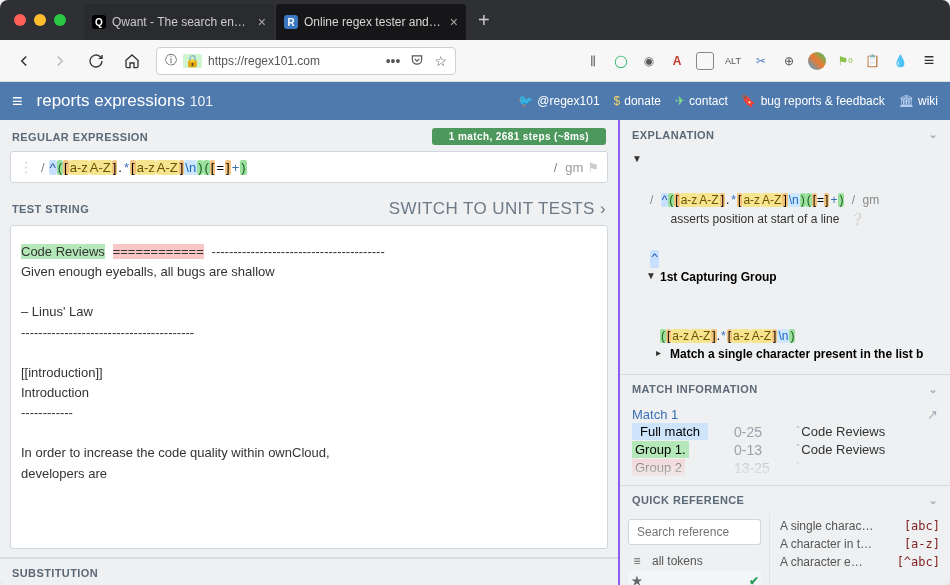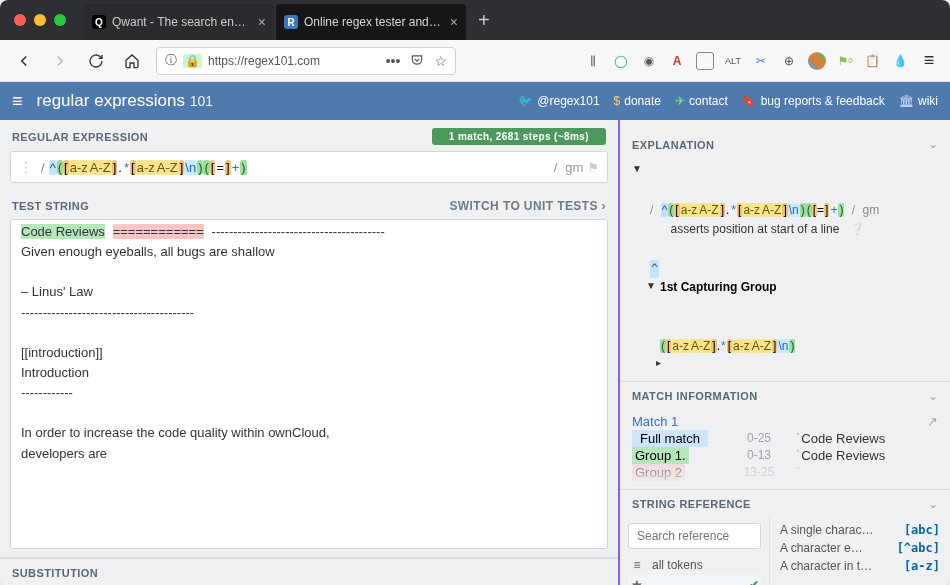--- a/index.html
+++ b/index.html
@@ -31,65 +31,65 @@
   .brand b { font-weight:400;}
   .brand .sub { font-size:14px; opacity:.9; }
   .top-links { margin-left:auto; display:flex; gap:14px; font-size:12px; }
   .top-links span { display:inline-flex; align-items:center; gap:4px; white-space:nowrap;}
   
   .content { flex:1; display:flex; background:#eef0f2; overflow:hidden;}
   .left { flex:1; display:flex; flex-direction:column; border-right:2px solid #8b5cf6; overflow:hidden;}
   .right { flex:0 0 330px; display:flex; flex-direction:column; overflow:hidden;}
   .section-head { font-size:11px; font-weight:700; color:#5b6977; padding:8px 12px 6px; letter-spacing:.4px; display:flex; align-items:center;}
   .section-head .badge { margin-left:auto; background:#4d995d; color:#fff; font-size:10px; font-weight:600; padding:3px 17px; border-radius:3px;}
-  .section-head .action { margin-left:auto; color:#6d7a87; font-size:12px; font-weight:700;}
+  .section-head .action { margin-left:auto; color:#6d7a87; font-size:17px; font-weight:400;}
   .regex-row { margin:0 10px 8px; background:#fff; border:1px solid #cfd6de; border-radius:3px; height:32px; display:flex; align-items:center; padding:0 8px; font-family: Menlo, Consolas, monospace; font-size:13px;}
   .delim { color:#888; padding:0 4px;}
   .flags { margin-left:auto; color:#999; font-size:13px; display:flex; align-items:center; gap:4px;}
   .tok { padding:0 1px; border-radius:2px;}
   .tk-anchor { background:#c8e0ff; color:#2356a3;}
   .tk-group { background:#9bdf9d; color:#1c5a24;}
   .tk-class { background:#f4c37b;}
   .tk-range { background:#f7e48f; color:#6b5200;}
   .tk-plain { color:#000;}
   .tk-esc { background:#cce8ff; color:#1b66c2;}
   .tk-quant { color:#3b6fb6;}
   .handle { color:#c7cdd4; font-size:14px; margin-right:4px;}
-  .teststring { margin:0 10px 8px; flex:1; background:#fff; border:1px solid #cfd6de; border-radius:3px; padding:2px 10px; font-family:Menlo, Consolas, monospace; font-size:13px; line-height:1.55; color:#333; overflow:auto; position:relative;}
+  .teststring { margin:0 10px 8px; flex:1; background:#fff; border:1px solid #cfd6de; border-radius:3px; padding:16px 10px; font-family:Menlo, Consolas, monospace; font-size:13px; line-height:1.55; color:#333; overflow:auto; position:relative;}
   .hl-match { background:#cde4fb;}
   .hl-g1 { background:#b5e8b8;}
   .hl-g2 { background:#f8c6c5;}
   .subst-head { border-top:2px solid #d6dbe1;}
   
   .panel-head { font-size:11px; font-weight:700; color:#5b6977; padding:8px 12px 6px; letter-spacing:.4px; border-top:1px solid #d6dbe1; display:flex; align-items:center;}
-  .panel-head:first-child { border-top:none;margin-top:10px;}
+  .panel-head:first-child { border-top:none;}
   .collapse { margin-left:auto; color:#a6afb9;}
   .explanation { padding:4px 12px 10px; font-size:12px; line-height:1.55;}
   .exp-line { display:flex; align-items:flex-start; gap:4px; }
   .caret { font-size:10px; color:#333; width:10px; flex-shrink:0; user-select:none;}
   .exp-regex { font-family:Menlo, Consolas, monospace;margin-top:40px;}
   .exp-text { color:#333;}
   .exp-bold { font-weight:700;}
   .matchinfo { padding:4px 12px 8px; font-size:13px; font-family:Menlo, Consolas, monospace; position:relative;}
   .mi-row { display:flex; align-items:center; gap:12px; padding:1px 0;}
   .mi-label { flex:0 0 90px;}
-  .mi-range { color:#9aa2ab; flex:0 0 50px; font-size:12px;text-align:center;}
+  .mi-range { color:#9aa2ab; flex:0 0 50px; font-size:14px;}
   .mi-val { color:#333; position:relative;}
   .mi-val::before { content:'`'; color:#aaa; margin-right:1px;}
   .mi-fade { position:absolute; left:0; right:0; bottom:0; height:24px; background:linear-gradient(transparent,#eef0f2);}
   .qr-body { display:flex; gap:0; font-size:12px; padding:0 0 6px 0;}
   .qr-left { flex:0 0 150px; border-right:1px solid #e0e4ea; padding:6px 8px;}
   .qr-left input { width:100%; height:26px; border:1px solid #cfd6de; border-radius:3px; padding:0 8px; font-size:12px; margin-bottom:6px;}
   .qr-item { display:flex; align-items:center; gap:8px; padding:3px 2px; color:#555;}
   .qr-item.sel { background:#f3f6f9; font-weight:600; color:#333;}
   .qr-ico { width:14px; text-align:center; color:#666;}
   .qr-right { flex:1; padding:4px 10px;}
   .qr-row { display:flex; align-items:center; padding:2px 0; color:#555; }
   .qr-row .desc { flex:1; white-space:nowrap; overflow:hidden; text-overflow:ellipsis;}
-  .qr-row .sym { font-family:Menlo, Consolas, monospace; color:#0369a1; font-weight:700;}
+  .qr-row .sym { font-family:Menlo, Consolas, monospace; color:#7f1d1d; font-weight:400;}
   .share { margin-left:auto; color:#a6afb9; font-size:13px;}
   svg { display:block; }
 </style>
 </head>
 <body>
 
 <div class="window">
 
   <div class="titlebar">
     <div class="mac-buttons">
@@ -164,21 +164,21 @@
       <span class="ext" style="color:#8bc34a">⚑<sup style="font-size:8px">0</sup></span>
       <span class="ext" style="color:#555">📋</span>
       <span class="ext" style="color:#555">💧</span>
       <span class="ext" style="color:#333;font-size:18px">≡</span>
     </div>
   </div>
 
   <div class="app-header">
     <span class="hamburger">≡</span>
     <span class="brand">
-      <span>regular</span><b> </b><span style="font-weight:300">expressions</span> <span class="sub">101</span>
+      <span>reports</span><b> </b><span style="font-weight:300">expressions</span> <span class="sub">101</span>
     </span>
     <div class="top-links">
       <span>
           <span style="color:#8fd3ff">🐦</span>
           <span>@regex101</span>
         </span>
       <span>
           <span style="color:#f6d36b">$</span>
           <span>donate</span>
         </span>
@@ -270,20 +270,21 @@
         <div class="exp-line" style="padding-left:18px"><span class="exp-regex tok tk-anchor">^</span>&nbsp;<span class="exp-text">asserts position at start of a line</span>&nbsp;<span style="color:#b7bfc8">❔</span></div>
         <div class="exp-line" style="padding-left:14px">
             <span class="caret">▼</span>
             <span class="exp-bold">1st Capturing Group</span>
           </div>
         <div class="exp-line" style="padding-left:28px">
             <span class="exp-regex"><span class="tok tk-group">(</span><span class="tok tk-class">[</span><span class="tok tk-range">a-z</span><span class="tok tk-range">A-Z</span><span class="tok tk-class">]</span><span>.</span><span class="tok tk-quant">*</span><span class="tok tk-class">[</span><span class="tok tk-range">a-z</span><span class="tok tk-range">A-Z</span><span class="tok tk-class">]</span><span class="tok tk-esc">\n</span><span class="tok tk-group">)</span></span>
           </div>
         <div class="exp-line" style="padding-left:24px">
             <span class="caret">▸</span>
+            <span class="exp-bold">Match a single character present in the list b</span>
           </div>
       </div>
 
       <div class="panel-head">
         <span>MATCH INFORMATION</span>
         <span class="collapse">⌄</span>
       </div>
       <div class="matchinfo">
         <div class="mi-row">
             <span style="color:#3b6fb6">Match 1</span>
@@ -301,45 +302,45 @@
           </div>
         <div class="mi-row" style="opacity:.5">
             <span class="mi-label"><span class="hl-g2" style="padding:1px 3px">Group 2</span></span>
             <span class="mi-range">13-25</span>
             <span class="mi-val"></span>
           </div>
         <div class="mi-fade"></div>
       </div>
 
       <div class="panel-head">
-        <span>STRING REFERENCE</span>
+        <span>QUICK REFERENCE</span>
         <span class="collapse">⌄</span>
       </div>
       <div class="qr-body">
         <div class="qr-left">
           <input type="text" placeholder="Search reference" style="">
           <div class="qr-item">
               <span class="qr-ico">≡</span>
               <span>all tokens</span>
             </div>
           <div class="qr-item sel">
               <span class="qr-ico">★</span>
               <span style="margin-left:auto;color:#2a9d5a">✔</span>
             </div>
         </div>
         <div class="qr-right">
           <div class="qr-row">
               <span class="desc">A single charac…</span>
               <span class="sym">[abc]</span>
             </div>
           <div class="qr-row">
+              <span class="desc">A character in t…</span>
+              <span class="sym">[a-z]</span>
+            </div>
+          <div class="qr-row">
               <span class="desc">A character e…</span>
               <span class="sym">[^abc]</span>
             </div>
-          <div class="qr-row">
-              <span class="desc">A character in t…</span>
-              <span class="sym">[a-z]</span>
-            </div>
         </div>
       </div>
     </div>
   </div>
 </div>
 
 </body></html>

